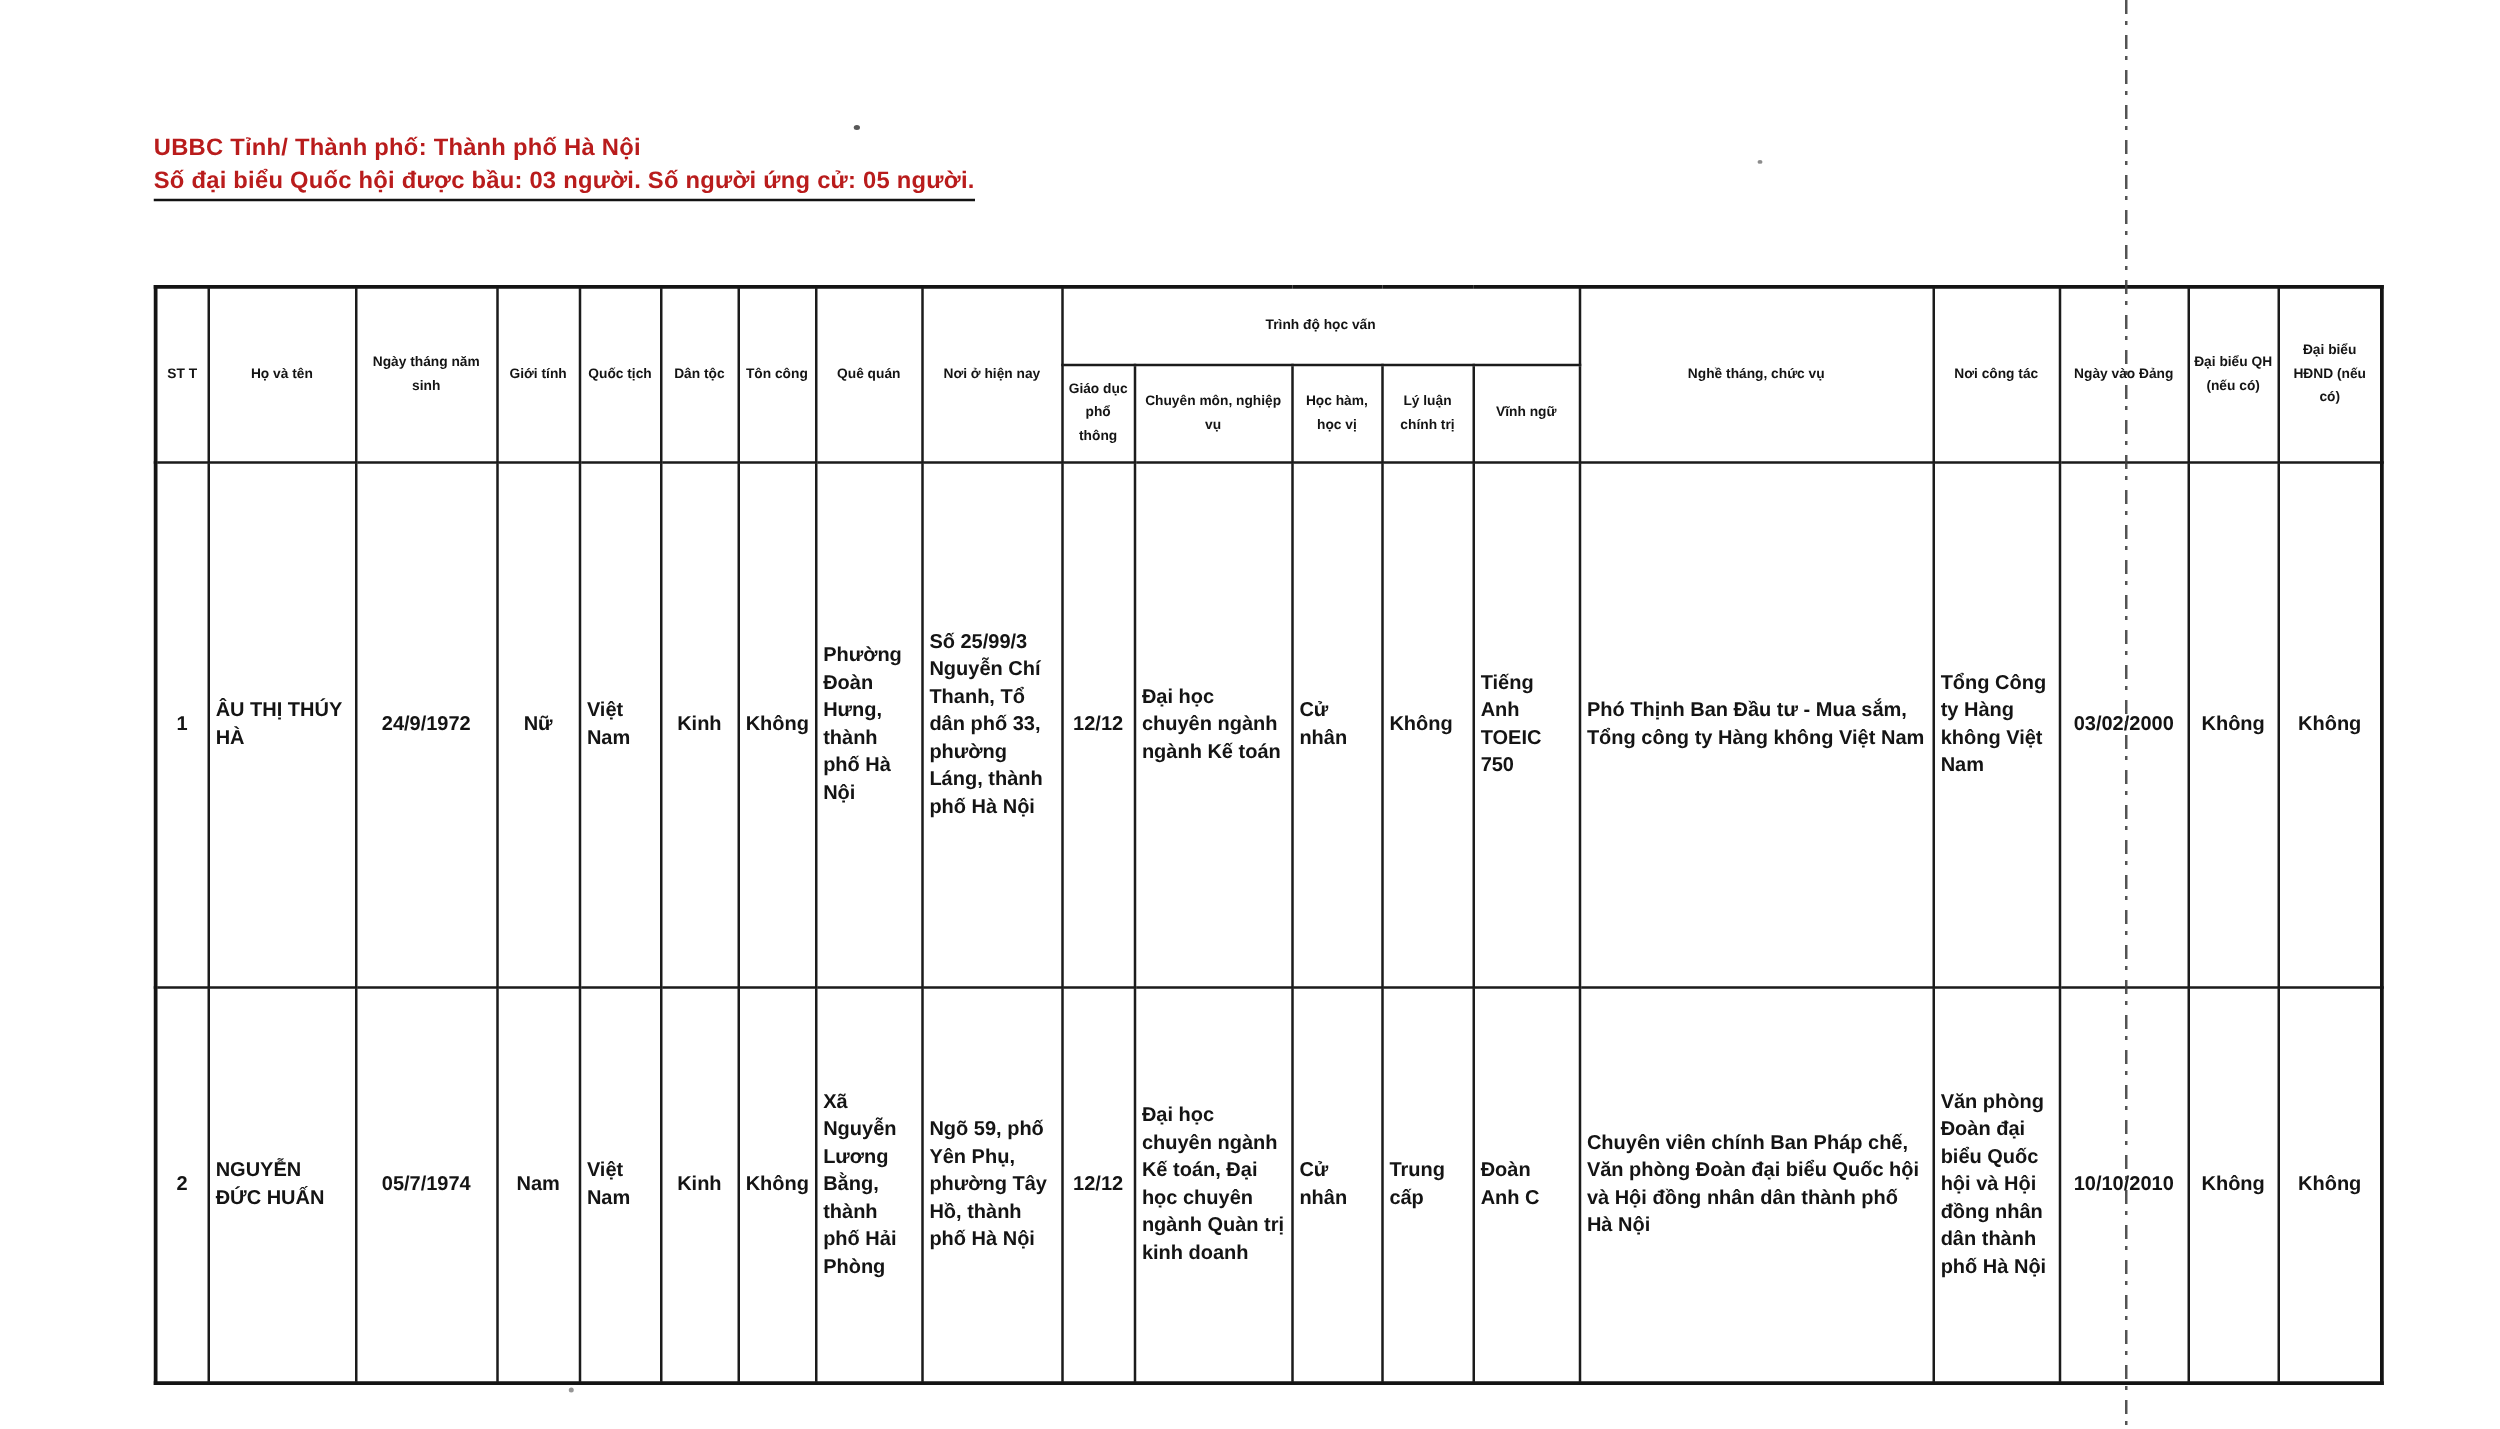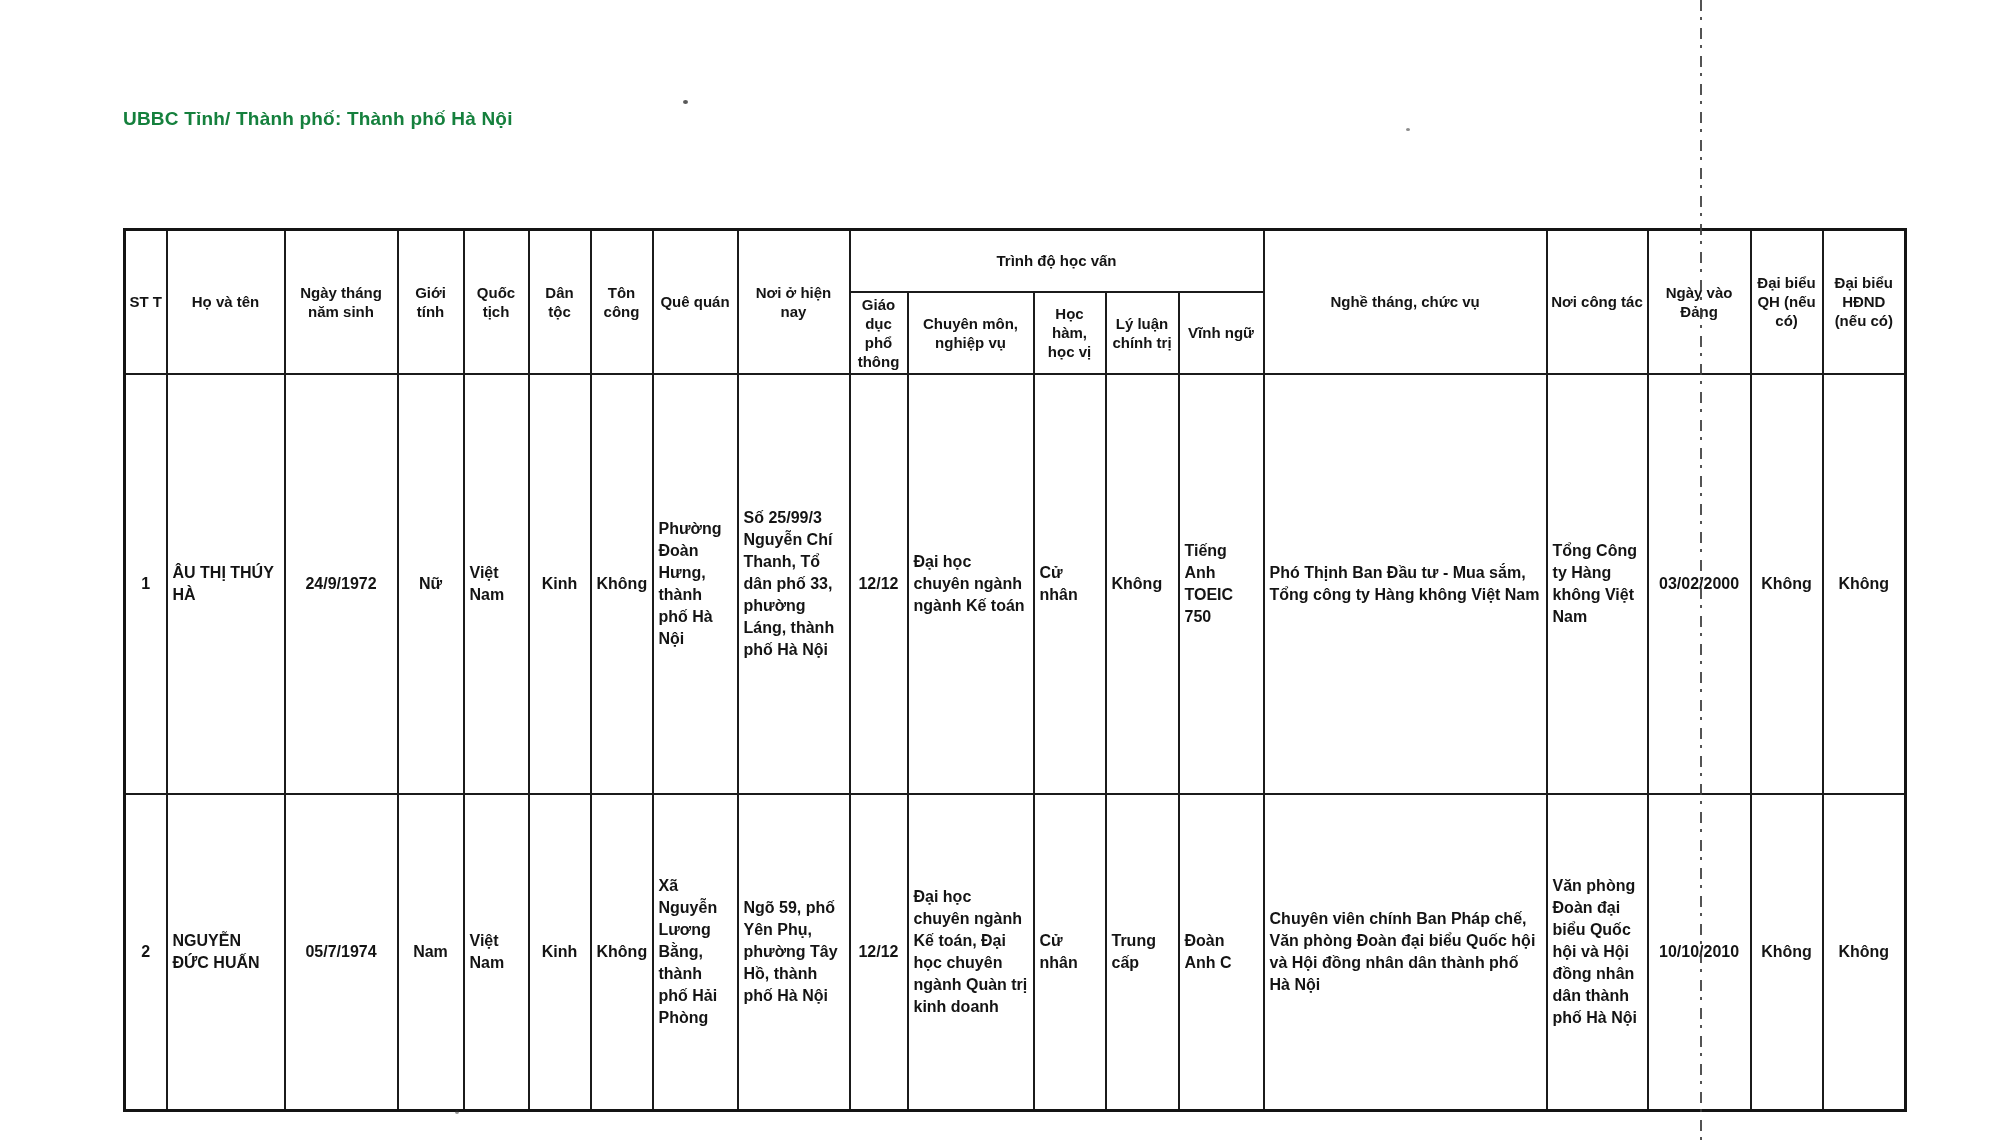--- a/index.html
+++ b/index.html
@@ -6,40 +6,40 @@
   body{
     width:2000px;height:1143px;position:relative;overflow:hidden;
     background:#ffffff;
     font-family:"Liberation Sans","DejaVu Sans",sans-serif;
     color:#161616;
     -webkit-font-smoothing:antialiased;
   }
   
   .doc-header{
     position:absolute;left:123px;top:106px;width:1750px;
-    font-size:19px;font-weight:700;line-height:26px;color:#15803d;
+    font-size:19px;font-weight:700;line-height:26px;color:#b91c1c;
     letter-spacing:.2px;
   }
   .doc-header .line{white-space:nowrap;}
   .doc-header .underline span{
     border-bottom:2.5px solid #121212;padding-bottom:1px;display:inline-block;
   }
   
   table.main{
     position:absolute;left:123px;top:228px;width:1781px;
     border-collapse:collapse;table-layout:fixed;
     border:3px solid #141414;
   }
   table.main th, table.main td{
     border:2px solid #1b1b1b;
     font-weight:700;color:#141414;
     overflow:hidden;
   }
   table.main th{
-    font-size:15px;line-height:19px;text-align:center;vertical-align:middle;
+    font-size:11px;line-height:19px;text-align:center;vertical-align:middle;
     padding:2px 3px;
   }
   table.main td{
     font-size:16px;line-height:22px;vertical-align:middle;
     padding:4px 5px;
   }
   tr.h-group{height:62px;}
   tr.h-sub{height:78px;}
   tr.row-1{height:420px;}
   tr.row-2{height:317px;}
@@ -60,20 +60,21 @@
   .artifact{position:absolute;background:#2e2e2e;border-radius:50%;}
   .artifact.a1{left:683px;top:100px;width:5px;height:4px;opacity:.8;}
   .artifact.a2{left:1406px;top:128px;width:4px;height:3px;opacity:.55;}
   .artifact.a3{left:455px;top:1110px;width:4px;height:4px;opacity:.5;}
 </style>
 </head>
 <body>
 
 <div class="doc-header">
   <div class="line">UBBC Tỉnh/ Thành phố: Thành phố Hà Nội</div>
+  <div class="line underline"><span>Số đại biểu Quốc hội được bầu: 03 người. Số người ứng cử: 05 người.</span></div>
 </div>
 
 <table class="main">
   <colgroup>
     <col style="width:42px">
       <col style="width:118px">
       <col style="width:113px">
     <col style="width:66px">
       <col style="width:65px">
       <col style="width:62px">

